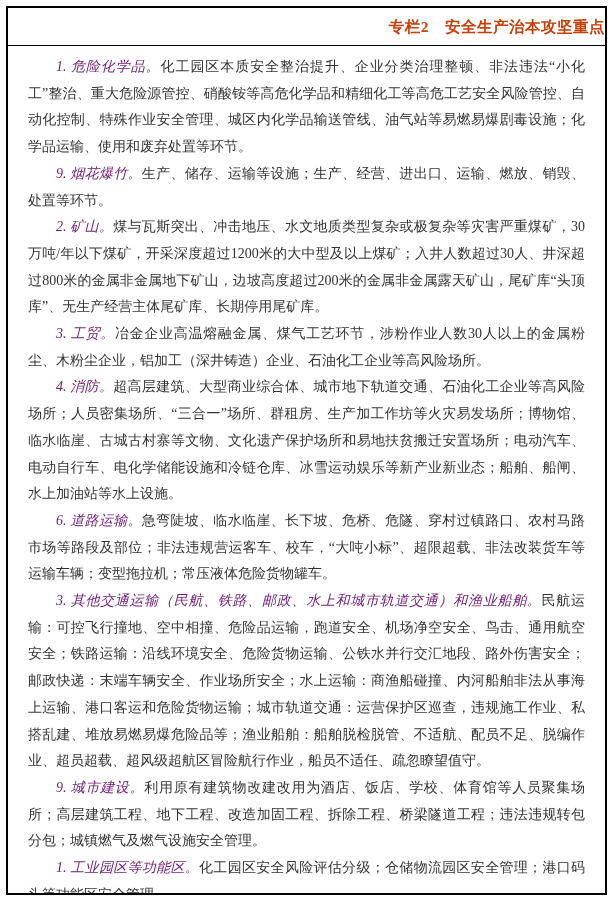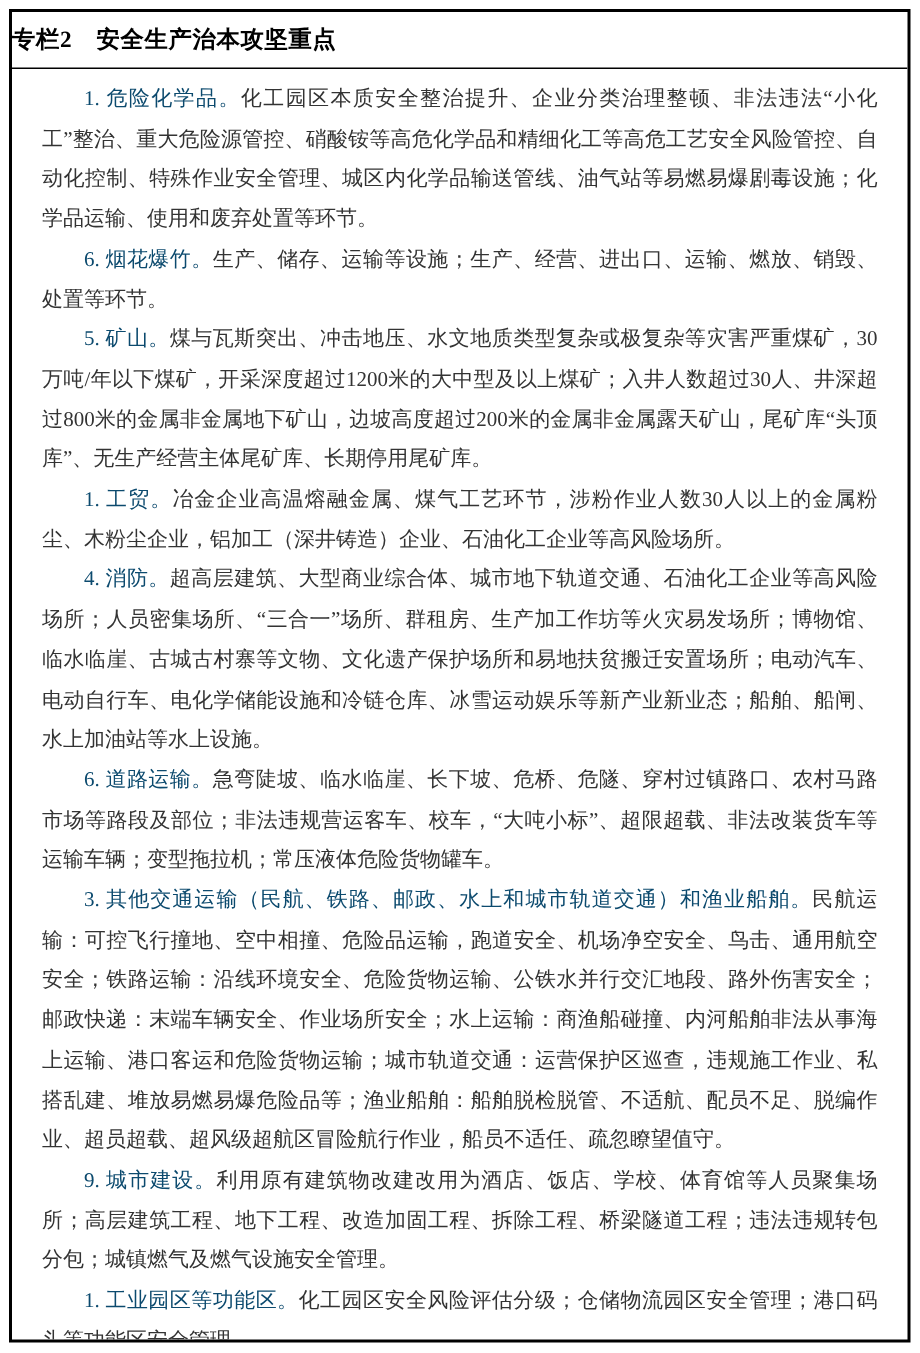--- a/index.html
+++ b/index.html
@@ -17,54 +17,55 @@
     width: 601px;
     height: 889px;
     border: 2px solid #000000;
     box-sizing: border-box;
     overflow: hidden;
     background: #ffffff;
   }
   .panel-title {
     height: 37px;
     line-height: 37px;
-    text-align: left;
+    text-align: right;
     font-weight: bold;
     font-size: 15.5px;
-    color: #000000;
+    color: #c2410c;
     letter-spacing: 0.5px;
     border-bottom: 1px solid #000000;
     white-space: pre;
   }
   .panel-body {
     padding: 8px 20px 0 20px;
     font-size: 14px;
     line-height: 26.7px;
     color: #333333;
     text-align: justify;
   }
   .para {
     margin: 0;
     text-indent: 2em;
   }
   .lead {
-    color: #0c4a6e;
+    font-style: italic;
+    color: #701a75;
     margin-top: 33px;
   }
 </style>
 </head>
 <body>
 
 <div class="panel">
   <div class="panel-title">专栏2　安全生产治本攻坚重点</div>
   <div class="panel-body">
     <p class="para"><span class="lead">1. 危险化学品。</span><span>化工园区本质安全整治提升、企业分类治理整顿、非法违法“小化工”整治、重大危险源管控、硝酸铵等高危化学品和精细化工等高危工艺安全风险管控、自动化控制、特殊作业安全管理、城区内化学品输送管线、油气站等易燃易爆剧毒设施；化学品运输、使用和废弃处置等环节。</span></p>
-    <p class="para"><span class="lead">6. 烟花爆竹。</span><span>生产、储存、运输等设施；生产、经营、进出口、运输、燃放、销毁、处置等环节。</span></p>
-    <p class="para"><span class="lead">5. 矿山。</span><span>煤与瓦斯突出、冲击地压、水文地质类型复杂或极复杂等灾害严重煤矿，30万吨/年以下煤矿，开采深度超过1200米的大中型及以上煤矿；入井人数超过30人、井深超过800米的金属非金属地下矿山，边坡高度超过200米的金属非金属露天矿山，尾矿库“头顶库”、无生产经营主体尾矿库、长期停用尾矿库。</span></p>
-    <p class="para"><span class="lead">1. 工贸。</span><span>冶金企业高温熔融金属、煤气工艺环节，涉粉作业人数30人以上的金属粉尘、木粉尘企业，铝加工（深井铸造）企业、石油化工企业等高风险场所。</span></p>
+    <p class="para"><span class="lead">9. 烟花爆竹。</span><span>生产、储存、运输等设施；生产、经营、进出口、运输、燃放、销毁、处置等环节。</span></p>
+    <p class="para"><span class="lead">2. 矿山。</span><span>煤与瓦斯突出、冲击地压、水文地质类型复杂或极复杂等灾害严重煤矿，30万吨/年以下煤矿，开采深度超过1200米的大中型及以上煤矿；入井人数超过30人、井深超过800米的金属非金属地下矿山，边坡高度超过200米的金属非金属露天矿山，尾矿库“头顶库”、无生产经营主体尾矿库、长期停用尾矿库。</span></p>
+    <p class="para"><span class="lead">3. 工贸。</span><span>冶金企业高温熔融金属、煤气工艺环节，涉粉作业人数30人以上的金属粉尘、木粉尘企业，铝加工（深井铸造）企业、石油化工企业等高风险场所。</span></p>
     <p class="para"><span class="lead">4. 消防。</span><span>超高层建筑、大型商业综合体、城市地下轨道交通、石油化工企业等高风险场所；人员密集场所、“三合一”场所、群租房、生产加工作坊等火灾易发场所；博物馆、临水临崖、古城古村寨等文物、文化遗产保护场所和易地扶贫搬迁安置场所；电动汽车、电动自行车、电化学储能设施和冷链仓库、冰雪运动娱乐等新产业新业态；船舶、船闸、水上加油站等水上设施。</span></p>
     <p class="para"><span class="lead">6. 道路运输。</span><span>急弯陡坡、临水临崖、长下坡、危桥、危隧、穿村过镇路口、农村马路市场等路段及部位；非法违规营运客车、校车，“大吨小标”、超限超载、非法改装货车等运输车辆；变型拖拉机；常压液体危险货物罐车。</span></p>
     <p class="para"><span class="lead">3. 其他交通运输（民航、铁路、邮政、水上和城市轨道交通）和渔业船舶。</span><span>民航运输：可控飞行撞地、空中相撞、危险品运输，跑道安全、机场净空安全、鸟击、通用航空安全；铁路运输：沿线环境安全、危险货物运输、公铁水并行交汇地段、路外伤害安全；邮政快递：末端车辆安全、作业场所安全；水上运输：商渔船碰撞、内河船舶非法从事海上运输、港口客运和危险货物运输；城市轨道交通：运营保护区巡查，违规施工作业、私搭乱建、堆放易燃易爆危险品等；渔业船舶：船舶脱检脱管、不适航、配员不足、脱编作业、超员超载、超风级超航区冒险航行作业，船员不适任、疏忽瞭望值守。</span></p>
     <p class="para"><span class="lead">9. 城市建设。</span><span>利用原有建筑物改建改用为酒店、饭店、学校、体育馆等人员聚集场所；高层建筑工程、地下工程、改造加固工程、拆除工程、桥梁隧道工程；违法违规转包分包；城镇燃气及燃气设施安全管理。</span></p>
     <p class="para"><span class="lead">1. 工业园区等功能区。</span><span>化工园区安全风险评估分级；仓储物流园区安全管理；港口码头等功能区安全管理。</span></p>
 
   </div>
 </div>
 
 </body></html>

